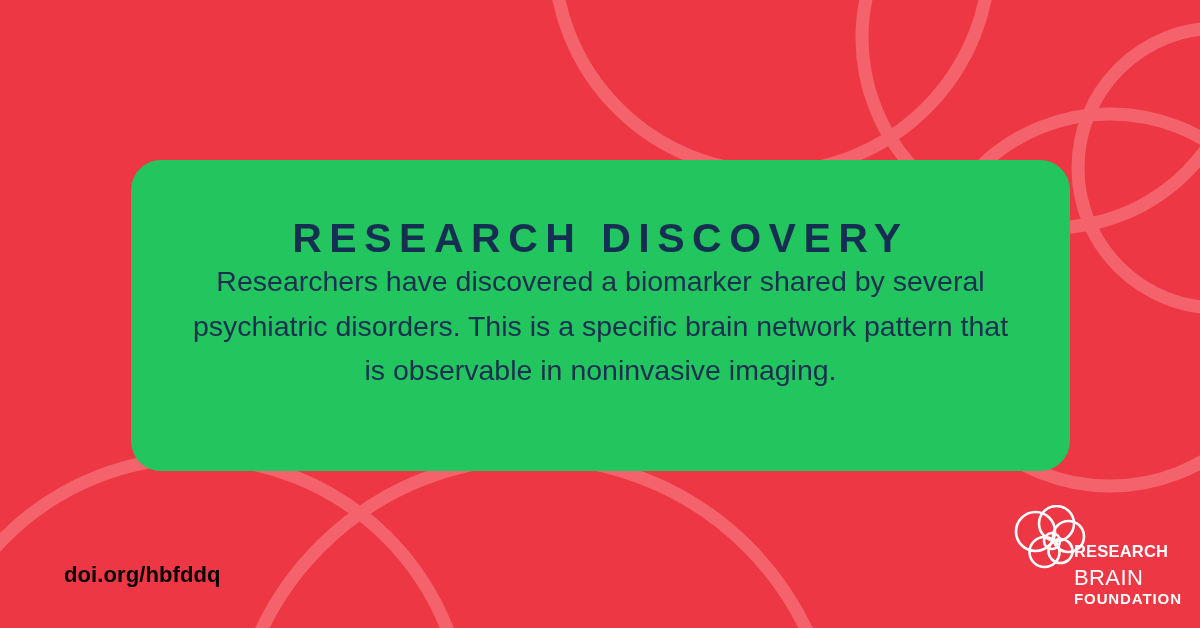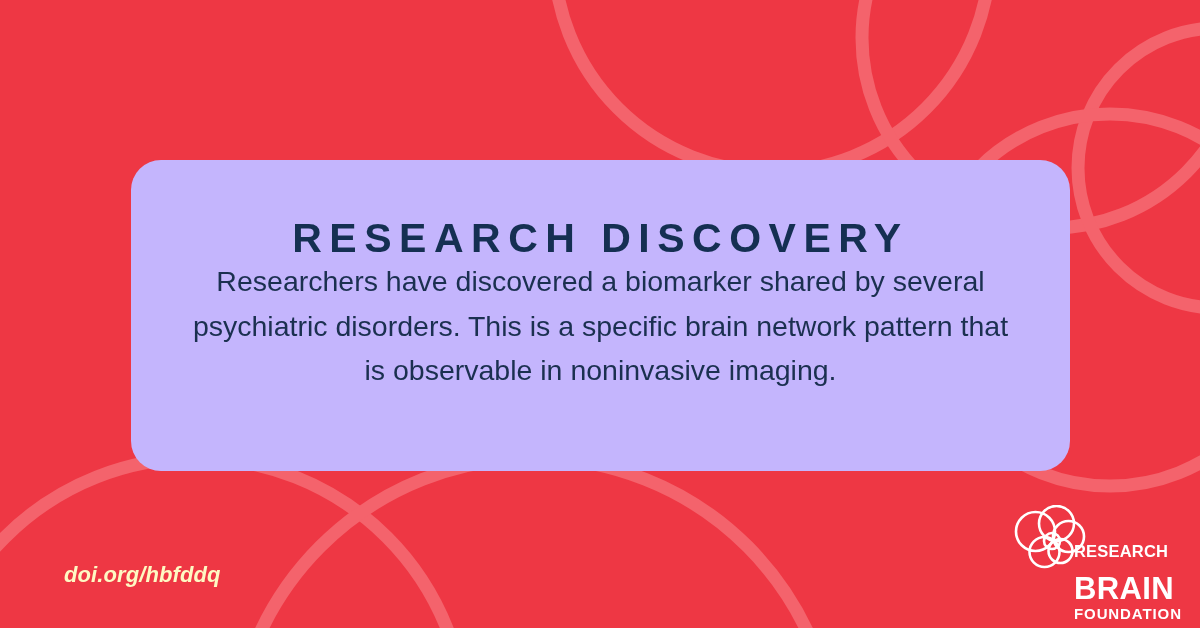--- a/index.html
+++ b/index.html
@@ -26,21 +26,21 @@
     pointer-events: none;
   }
 
   
   .card {
     position: absolute;
     left: 131px;
     top: 160px;
     width: 939px;
     height: 311px;
-    background: #c4b5fd;
+    background: #22c55e;
     border-radius: 30px;
     z-index: 5;
     display: flex;
     flex-direction: column;
     align-items: center;
   }
 
   .card-eyebrow {
     margin-top: 58px;
     font-size: 41px;
@@ -61,25 +61,24 @@
     text-align: center;
   }
 
   
   .doi-url {
     position: absolute;
     left: 64px;
     top: 562px;
     font-size: 22px;
     font-weight: bold;
-    color: #fef9c3;
+    color: #000000;
     letter-spacing: 0.1px;
     z-index: 6;
     white-space: nowrap;
-    font-style: italic;
   }
 
   
   .logo {
     position: absolute;
     left: 1014px;
     top: 505px;
     width: 166px;
     height: 98px;
     z-index: 6;
@@ -103,25 +102,25 @@
 
   .logo-line-1 {
     font-size: 16.5px;
     font-weight: bold;
     letter-spacing: 0.2px;
     line-height: 1.05;
     white-space: nowrap;
   }
 
   .logo-line-2 {
-    font-size: 31px;
-    font-weight: bold;
+    font-size: 22px;
+    font-weight: normal;
     letter-spacing: 0.4px;
     line-height: 1.0;
-    margin-top: 13px;
+    margin-top: 7px;
     white-space: nowrap;
   }
 
   .logo-line-3 {
     font-size: 15px;
     font-weight: bold;
     letter-spacing: 0.9px;
     line-height: 1.05;
     margin-top: 2px;
     white-space: nowrap;

